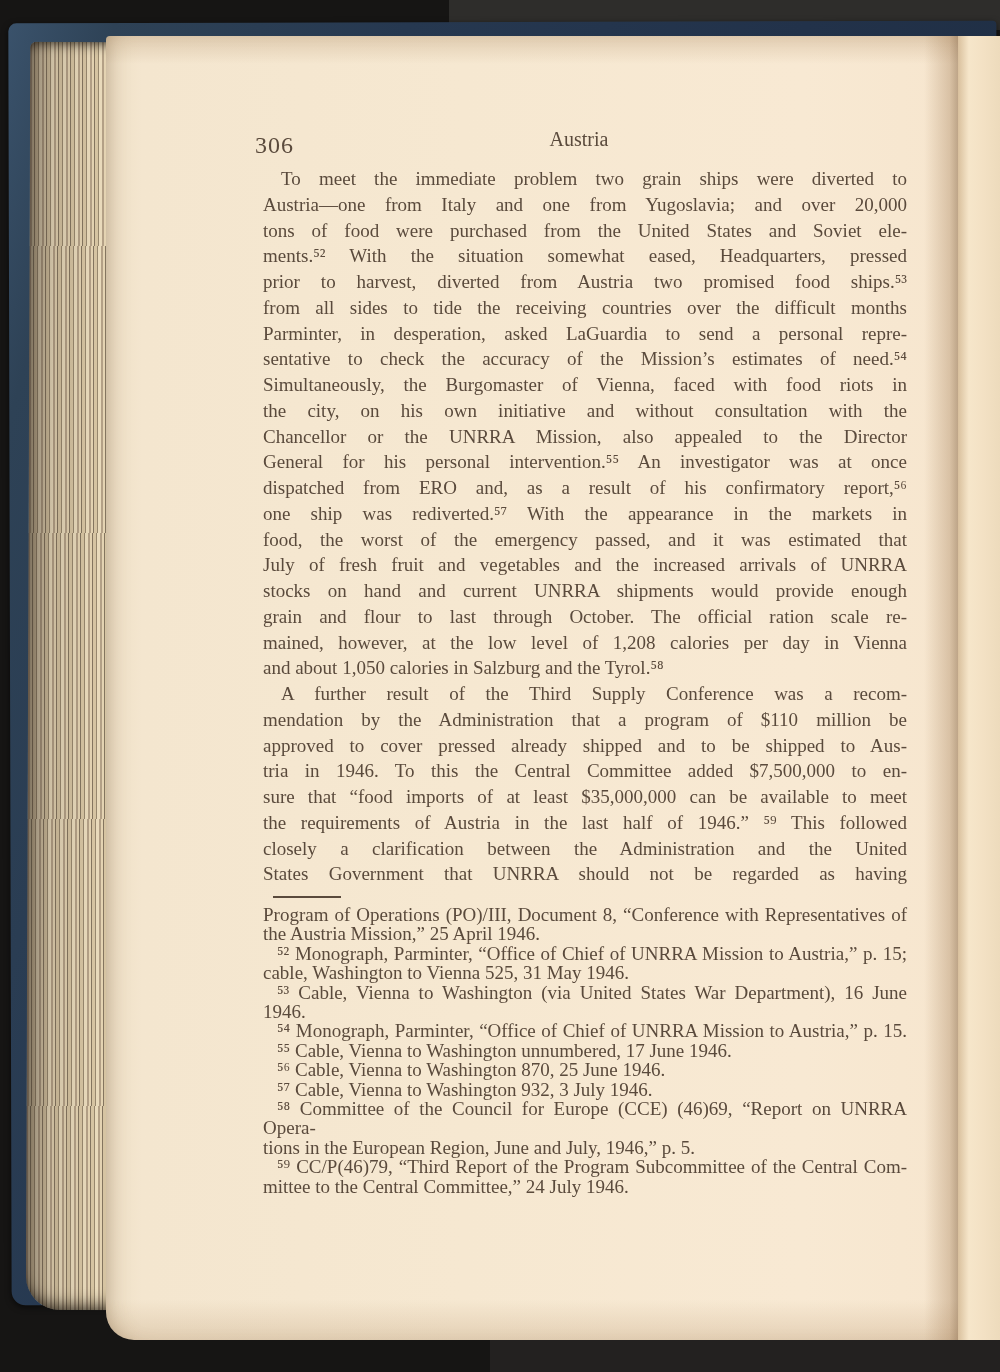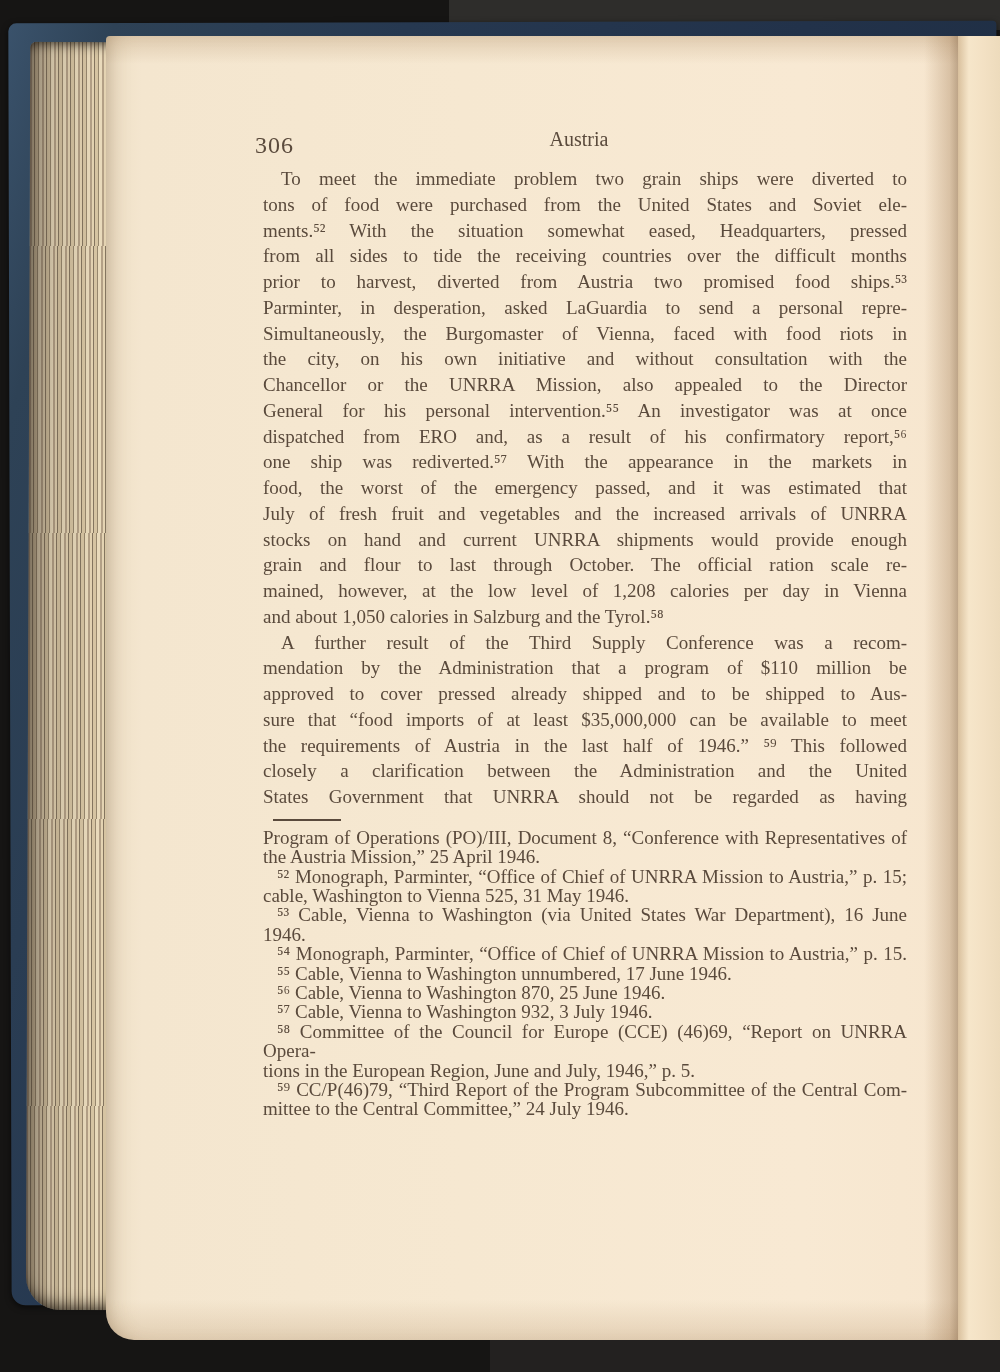--- a/index.html
+++ b/index.html
@@ -109,40 +109,43 @@
     <div class="next-page"></div>
 
     <div class="header-row">
       <span class="pageno">306</span>
       <span class="running-head">Austria</span>
     </div>
 
     <div class="text-layer">
       <div id="body-text">
           <div class="bline indent jl">To meet the immediate problem two grain ships were diverted to</div>
+          <div class="bline jl">Austria—one from Italy and one from Yugoslavia; and over 20,000</div>
           <div class="bline jl">tons of food were purchased from the United States and Soviet ele-</div>
           <div class="bline jl">ments.⁵² With the situation somewhat eased, Headquarters, pressed</div>
+          <div class="bline jl">prior to harvest, diverted from Austria two promised food ships.⁵³</div>
           <div class="bline jl">from all sides to tide the receiving countries over the difficult months</div>
-          <div class="bline jl">prior to harvest, diverted from Austria two promised food ships.⁵³</div>
           <div class="bline jl">Parminter, in desperation, asked LaGuardia to send a personal repre-</div>
+          <div class="bline jl">sentative to check the accuracy of the Mission’s estimates of need.⁵⁴</div>
           <div class="bline jl">Simultaneously, the Burgomaster of Vienna, faced with food riots in</div>
           <div class="bline jl">the city, on his own initiative and without consultation with the</div>
           <div class="bline jl">Chancellor or the UNRRA Mission, also appealed to the Director</div>
           <div class="bline jl">General for his personal intervention.⁵⁵ An investigator was at once</div>
           <div class="bline jl">dispatched from ERO and, as a result of his confirmatory report,⁵⁶</div>
           <div class="bline jl">one ship was rediverted.⁵⁷ With the appearance in the markets in</div>
           <div class="bline jl">food, the worst of the emergency passed, and it was estimated that</div>
           <div class="bline jl">July of fresh fruit and vegetables and the increased arrivals of UNRRA</div>
           <div class="bline jl">stocks on hand and current UNRRA shipments would provide enough</div>
           <div class="bline jl">grain and flour to last through October. The official ration scale re-</div>
           <div class="bline jl">mained, however, at the low level of 1,208 calories per day in Vienna</div>
           <div class="bline">and about 1,050 calories in Salzburg and the Tyrol.⁵⁸</div>
           <div class="bline indent jl">A further result of the Third Supply Conference was a recom-</div>
           <div class="bline jl">mendation by the Administration that a program of $110 million be</div>
           <div class="bline jl">approved to cover pressed already shipped and to be shipped to Aus-</div>
+          <div class="bline jl">tria in 1946. To this the Central Committee added $7,500,000 to en-</div>
           <div class="bline jl">sure that “food imports of at least $35,000,000 can be available to meet</div>
           <div class="bline jl">the requirements of Austria in the last half of 1946.” ⁵⁹ This followed</div>
           <div class="bline jl">closely a clarification between the Administration and the United</div>
           <div class="bline jl">States Government that UNRRA should not be regarded as having</div>
         </div>
       <div class="fn-rule"></div>
       <div id="footnotes">
           <div class="fnline jl">Program of Operations (PO)/III, Document 8, “Conference with Representatives of</div>
           <div class="fnline">the Austria Mission,” 25 April 1946.</div>
           <div class="fnline indent-s jl">⁵² Monograph, Parminter, “Office of Chief of UNRRA Mission to Austria,” p. 15;</div>

